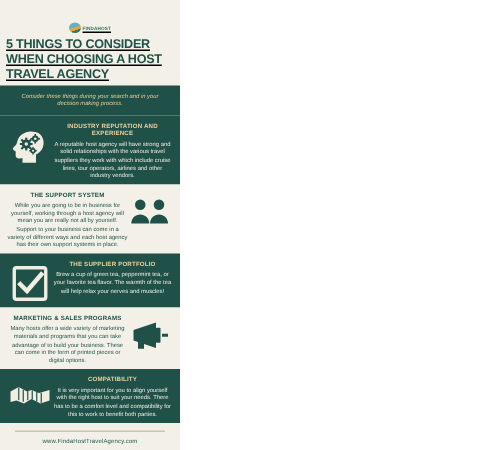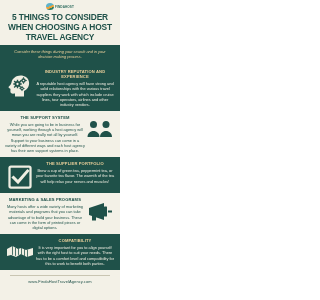--- a/index.html
+++ b/index.html
@@ -17,22 +17,23 @@
     position: relative;
     width: 120px;
     height: 300px;
     background: #f3f1e7;
     overflow: hidden;
   }
 
   
   .header {
     background: #f3f1e7;
-    padding: 2px 0 3px 0;
-    text-align: center;
+    padding: 14px 0 3px 0;
+    text-align: left;
+    text-decoration: underline;
   }
   .logo-wrap {
     display: flex;
     align-items: center;
     justify-content: center;
     gap: 1px;
     height: 9px;
     margin-bottom: 1px;
   }
   .logo-mark {

